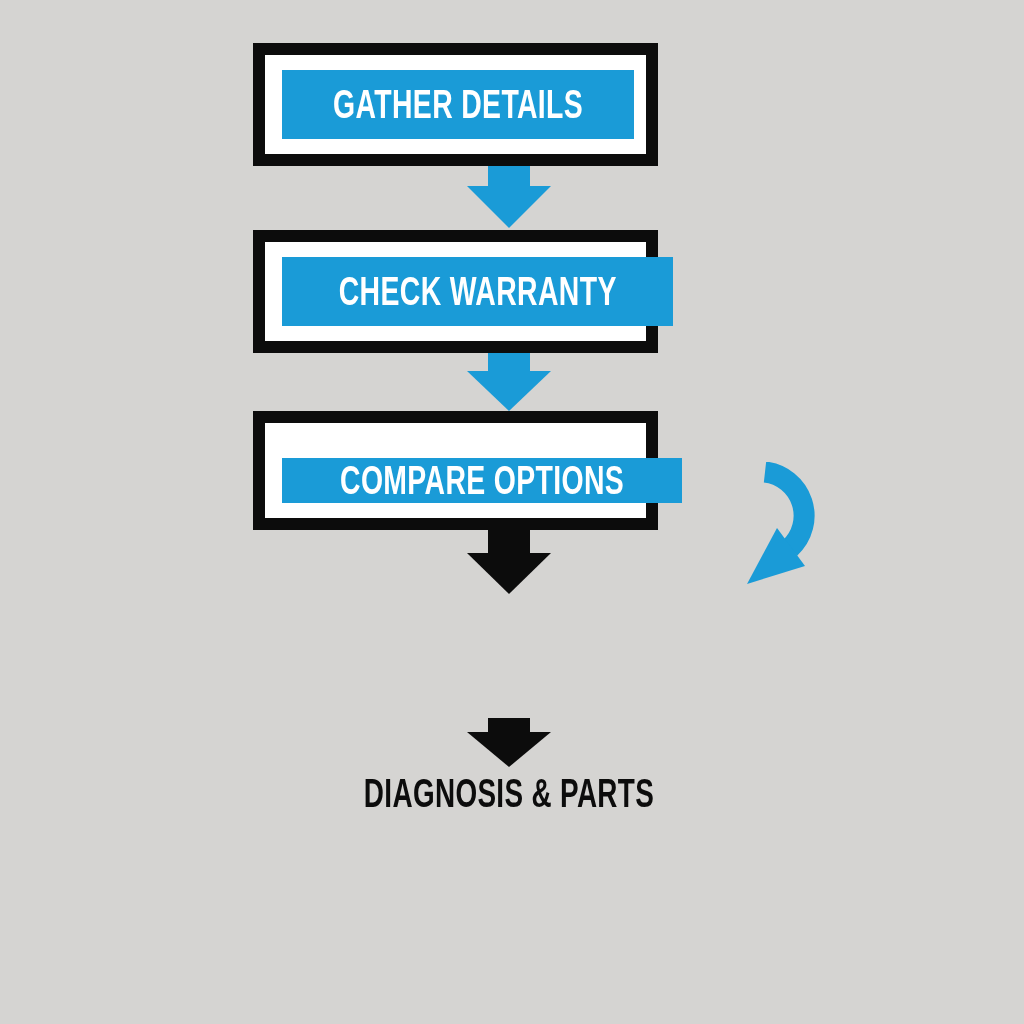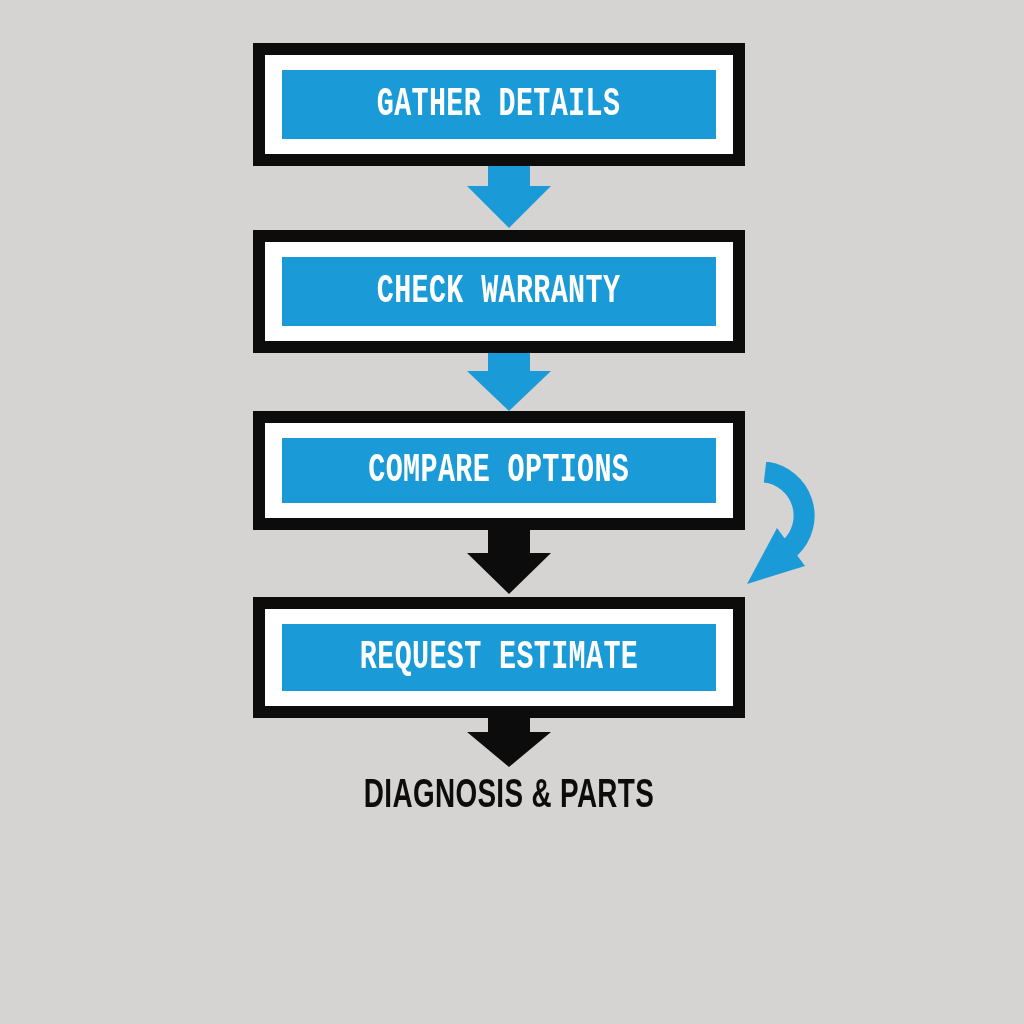--- a/index.html
+++ b/index.html
@@ -7,27 +7,26 @@
     position: relative;
     width: 1024px;
     height: 1024px;
     background: var(--background, #d5d4d2);
     overflow: hidden;
     font-family: "Liberation Sans", sans-serif;
   }
   .step {
     position: absolute;
     left: 253px;
-    width: 492px;
+    width: 405px;
     box-sizing: border-box;
     border: 12px solid var(--black, #0c0c0c);
     background: var(--white, #ffffff);
     padding: 15px 17px;
     display: flex;
-    font-family: Liberation Mono, monospace;
   }
   .step-fill {
     flex: 1;
     background: var(--blue, #1a9bd7);
     display: flex;
     align-items: center;
     justify-content: center;
   }
   .step-label {
     color: var(--white, #ffffff);
@@ -82,45 +81,40 @@
     </div>
   </div>
 
   <div class="arrow" style="left:467px; top:353px;">
     <svg width="84" height="58" viewBox="0 0 84 58">
       <rect class="fill-blue" x="21" y="0" width="42" height="19"></rect>
       <polygon class="fill-blue" points="0,18 84,18 42,58"></polygon>
     </svg>
   </div>
 
-  <div class="step" style="top:411px; height:119px;">
+  <div class="step" style="top:411px; height:119px;align-items:flex-end;">
     <div class="step-fill">
       <span class="step-label">COMPARE OPTIONS</span>
     </div>
   </div>
 
   <div class="arrow" style="left:467px; top:530px;">
     <svg width="84" height="64" viewBox="0 0 84 64">
       <rect class="fill-black" x="21" y="0" width="42" height="24"></rect>
       <polygon class="fill-black" points="0,23 84,23 42,64"></polygon>
     </svg>
   </div>
 
   <div class="arrow" style="left:735px; top:462px;">
     <svg width="92" height="140" viewBox="0 0 92 140">
       <path class="stroke-blue" d="M 30 10 A 44 44 0 0 1 55 86" fill="none" stroke-width="21"></path>
       <polygon class="fill-blue" points="12,122 70,104 42,66"></polygon>
     </svg>
   </div>
 
-  <div class="step" style="top:597px; height:121px;">
-    <div class="step-fill">
-      <span class="step-label">REQUEST ESTIMATE</span>
-    </div>
-  </div>
 
   <div class="arrow" style="left:467px; top:718px;">
     <svg width="84" height="49" viewBox="0 0 84 49">
       <rect class="fill-black" x="21" y="0" width="42" height="15"></rect>
       <polygon class="fill-black" points="0,14 84,14 42,49"></polygon>
     </svg>
   </div>
 
   <div class="annotation-label">DIAGNOSIS &amp; PARTS</div>
 

